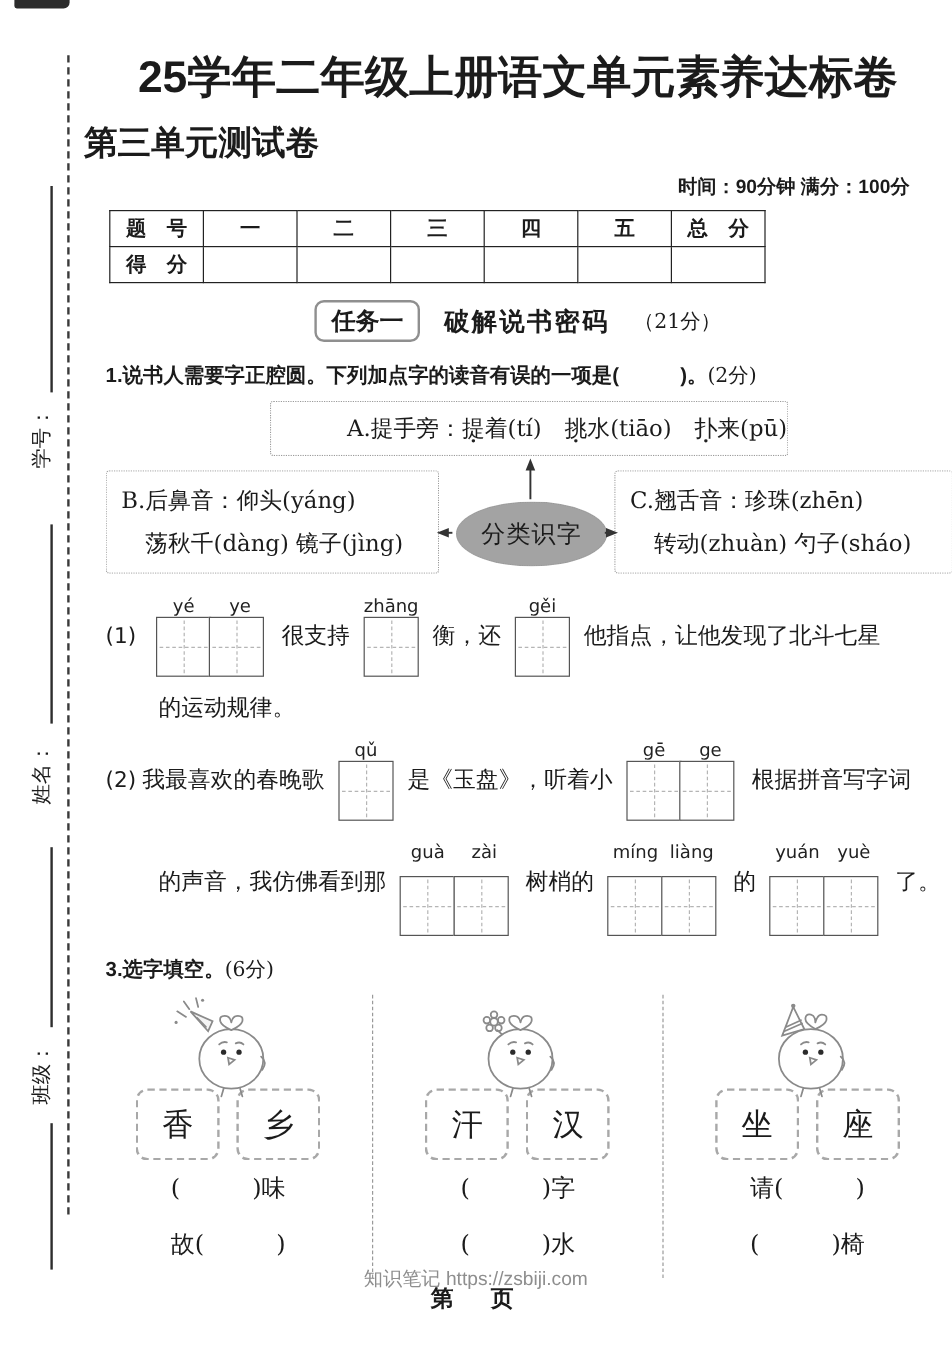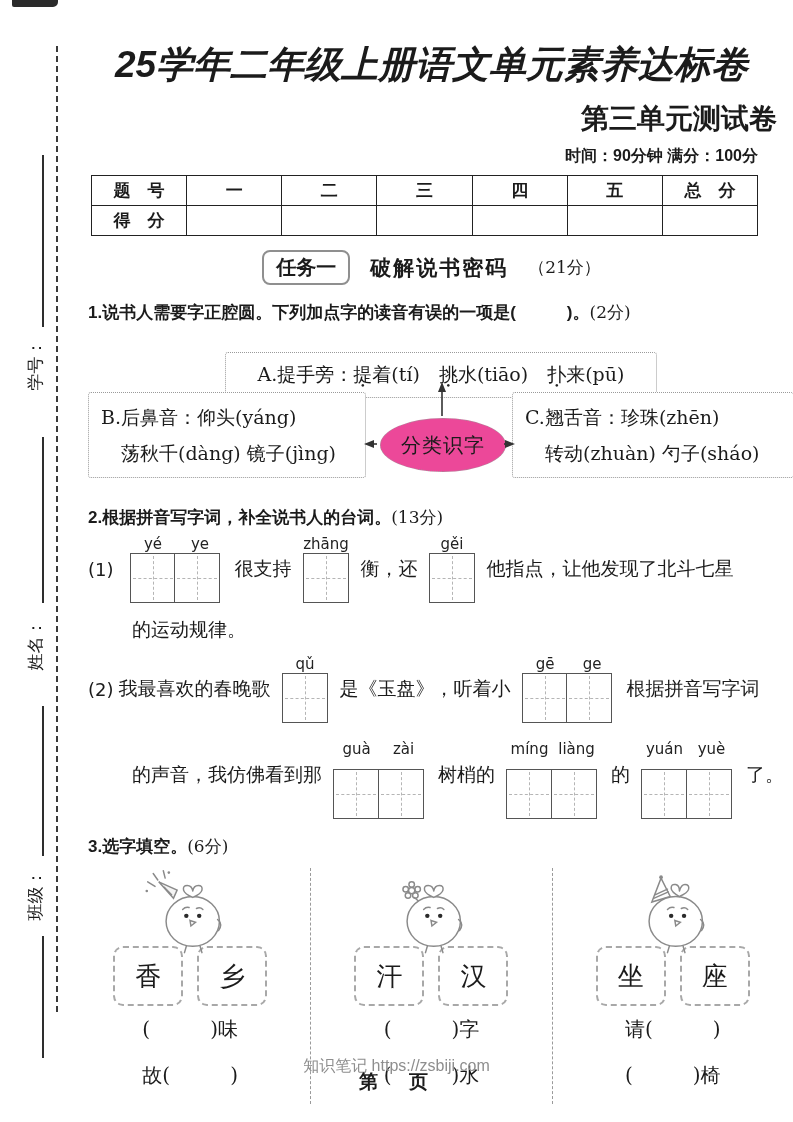--- a/index.html
+++ b/index.html
@@ -8,41 +8,41 @@
   .scan-artifact{position:absolute;left:12px;top:0;width:46px;height:7px;background:#2b2b2b;border-radius:0 0 5px 2px;}
   
   .dash-rule{position:absolute;left:56px;top:46px;height:966px;border-left:2.5px dashed #3a3a3a;}
   .write-line{position:absolute;left:42px;width:0;border-left:2px solid #2e2e2e;}
   .wl1{top:155px;height:172px}.wl2{top:437px;height:166px}.wl3{top:706px;height:150px}.wl4{top:936px;height:122px}
   .side-label{position:absolute;left:3px;width:64px;height:22px;font-size:17px;line-height:22px;text-align:center;
               transform:rotate(-90deg);font-family:"DejaVu Serif",serif;}
   .sl1{top:354px}.sl2{top:634px}.sl3{top:884px}
   
   .content{position:absolute;left:70px;top:0;width:723px;}
-  .title{margin:40px 0 0;font-size:37px;font-weight:bold;text-align:center;white-space:nowrap;font-style:italic;}
-  .subtitle{margin:10px 16px 0;font-size:28px;font-weight:bold;text-align:right;}
+  .title{margin:40px 0 0;font-size:37px;font-weight:bold;text-align:center;white-space:nowrap;}
+  .subtitle{margin:10px 0 0;font-size:28px;font-weight:bold;text-align:left;}
   .info{margin-top:8px;padding-right:35px;text-align:right;font-weight:bold;font-size:16px;}
-  table.score{margin:8px 0 0 21px;width:667px;border-collapse:collapse;table-layout:fixed;}
+  table.score{margin:8px 0 0 21px;width:547px;border-collapse:collapse;table-layout:fixed;}
   table.score td{border:1.6px solid #222;height:29px;text-align:center;font-size:17px;font-weight:bold;padding:0;}
   .banner{margin-top:14px;display:flex;justify-content:center;align-items:center;gap:20px;}
   .badge{border:2px solid #8f8f8f;border-radius:8px;padding:2px 12px;font-size:20px;font-weight:bold;}
   .banner-title{font-size:21px;font-weight:bold;letter-spacing:2px;}
   .banner-points{font-size:17px;font-family:"DejaVu Serif",serif;}
   .stem{margin:16px 0 0 18px;font-size:17px;font-weight:bold;}
   .stem .pts{font-weight:normal;font-family:"DejaVu Serif",serif;}
   
   .diagram{position:relative;height:158px;margin-top:8px;font-family:"DejaVu Serif",serif;}
   .dbox{position:absolute;border:1.5px dotted #9a9a9a;border-radius:3px;font-size:19px;background:#fff;}
-  .box-a{left:155px;top:20px;width:430px;height:44px;display:flex;align-items:center;justify-content:center;}
+  .box-a{left:155px;top:2px;width:430px;height:44px;display:flex;align-items:center;justify-content:flex-end;}
   .box-b{left:18px;top:60px;width:278px;height:86px;padding:6px 0 0 12px;box-sizing:border-box;}
   .box-c{left:442px;top:60px;width:282px;height:86px;padding:6px 0 0 12px;box-sizing:border-box;}
   .dline{line-height:36px;white-space:nowrap;}
   .dline2{padding-left:20px;}
   .ellipse{position:absolute;left:310px;top:86px;width:124px;height:52px;border:1.5px dotted #9a9a9a;border-radius:50%;
-           display:flex;align-items:center;justify-content:center;font-size:20px;letter-spacing:1px;background:#ec4899;}
+           display:flex;align-items:center;justify-content:center;font-size:20px;letter-spacing:1px;background:#a3a3a3;}
   .arrows{position:absolute;left:0;top:0;width:723px;height:158px;pointer-events:none;}
   .em-dot{position:relative;}
   .em-dot::after{content:"•";position:absolute;left:50%;transform:translateX(-50%);bottom:-0.6em;font-size:0.5em;color:#222;}
   
   .q2-line{display:flex;align-items:center;margin:6px 0 0 18px;font-family:"DejaVu Serif",serif;font-size:19px;}
   .q2-indent{margin-left:62px;line-height:40px;}
   .q2-label{font-size:18px;margin-right:5px;font-family:"DejaVu Sans",sans-serif;}
   .q2-text{white-space:nowrap;}
   .box-group{display:inline-flex;flex-direction:column;margin:0 11px;}
   .pinyin-row{display:flex;font-family:"DejaVu Sans",sans-serif;font-size:15px;color:#222;}
@@ -139,21 +139,20 @@
       <svg class="arrows" viewBox="0 0 723 158">
         <line x1="372" y1="84" x2="372" y2="58" stroke="#333" stroke-width="1.6"></line>
         <polygon points="372,50 368,60 376,60" fill="#333"></polygon>
         <line x1="307" y1="112" x2="300" y2="112" stroke="#333" stroke-width="1.6"></line>
         <polygon points="294,112 304,108 304,116" fill="#333"></polygon>
         <line x1="434" y1="112" x2="438" y2="112" stroke="#333" stroke-width="1.6"></line>
         <polygon points="445,112 435,108 435,116" fill="#333"></polygon>
       </svg>
     </div>
 
-    <div class="stem"><span>2.根据拼音写字词，补全说书人的台词。</span><span class="pts">(13分)</span></div>
 
     <div class="q2-lines">
         <div class="q2-line">
           <span class="q2-label">(1)</span>
           <span class="box-group">
             <span class="pinyin-row">
               <span class="pinyin">yé</span>
               <span class="pinyin">ye</span>
             </span>
             <span class="cells-row">

